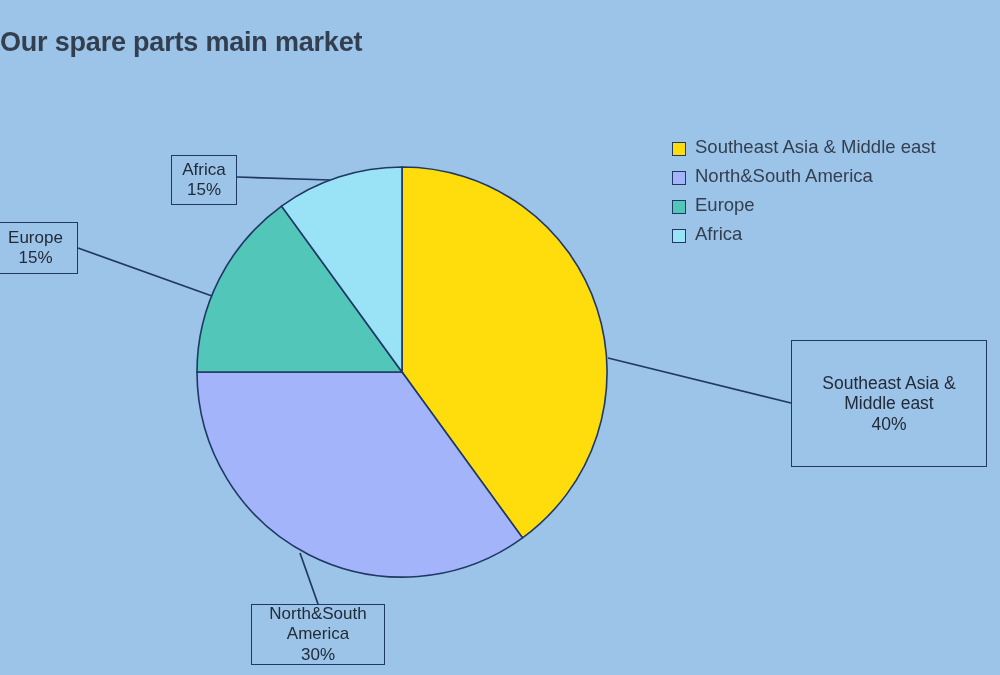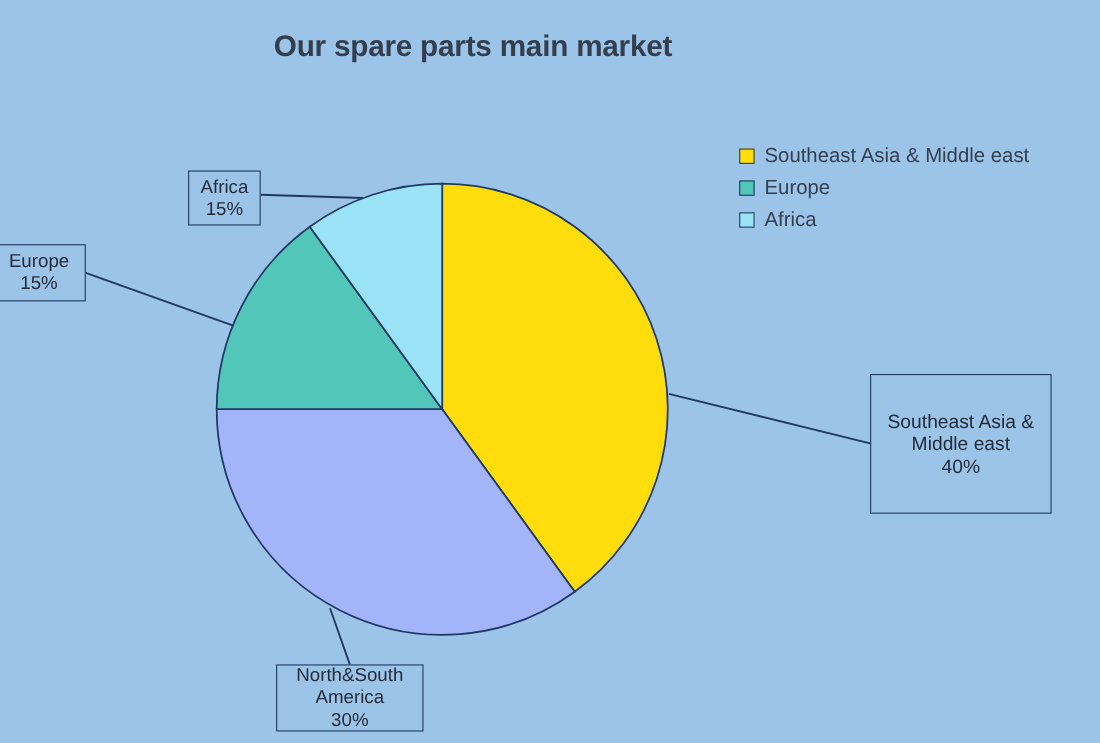--- a/index.html
+++ b/index.html
@@ -19,21 +19,20 @@
     left: 0;
     top: 0;
     width: 1000px;
     height: 675px;
   }
   .chart-title {
     position: absolute;
     left: 0;
     top: 27px;
     width: 860px;
-    text-align: center;
     font-size: 27px;
     font-weight: bold;
     color: #333f4f;
     letter-spacing: -0.2px;
   }
   svg.pie-svg {
     position: absolute;
     left: 0;
     top: 0;
     width: 1000px;
@@ -41,21 +40,21 @@
   }
   
   .legend {
     position: absolute;
     left: 672px;
     top: 127px;
     width: 300px;
   }
   .legend-item {
     display: flex;
-    align-items: center;
+    align-items: flex-end;
     height: 29px;
   }
   .legend-swatch {
     width: 14px;
     height: 14px;
     border: 1.4px solid #1f3864;
     box-sizing: border-box;
     margin-right: 9px;
     flex: 0 0 auto;
   }
@@ -78,21 +77,21 @@
     text-align: center;
     line-height: 1.18;
   }
   .callout-text {
     display: block;
     white-space: pre-line;
   }
   #callout-sea {
     left: 791px;
     top: 340px;
-    width: 165px;
+    width: 196px;
     height: 127px;
     font-size: 17.5px;
     align-items: center;
   }
   #callout-namerica {
     left: 251px;
     top: 604px;
     width: 134px;
     height: 61px;
     font-size: 17px;
@@ -161,20 +160,24 @@
     <span class="callout-text">Africa
 15%</span>
   </div>
 
   <div class="legend">
     <div class="legend-item">
       <span class="legend-swatch" style="background: rgb(255, 221, 13);"></span>
       <span class="legend-label">Southeast Asia &amp; Middle east</span>
     </div>
     <div class="legend-item">
+      <span class="legend-swatch" style="background: rgb(163, 180, 250);"></span>
+      <span class="legend-label">North&amp;South America</span>
+    </div>
+    <div class="legend-item">
       <span class="legend-swatch" style="background: rgb(82, 198, 184);"></span>
       <span class="legend-label">Europe</span>
     </div>
     <div class="legend-item">
       <span class="legend-swatch" style="background: rgb(154, 227, 247);"></span>
       <span class="legend-label">Africa</span>
     </div>
   </div>
 
 </div>

